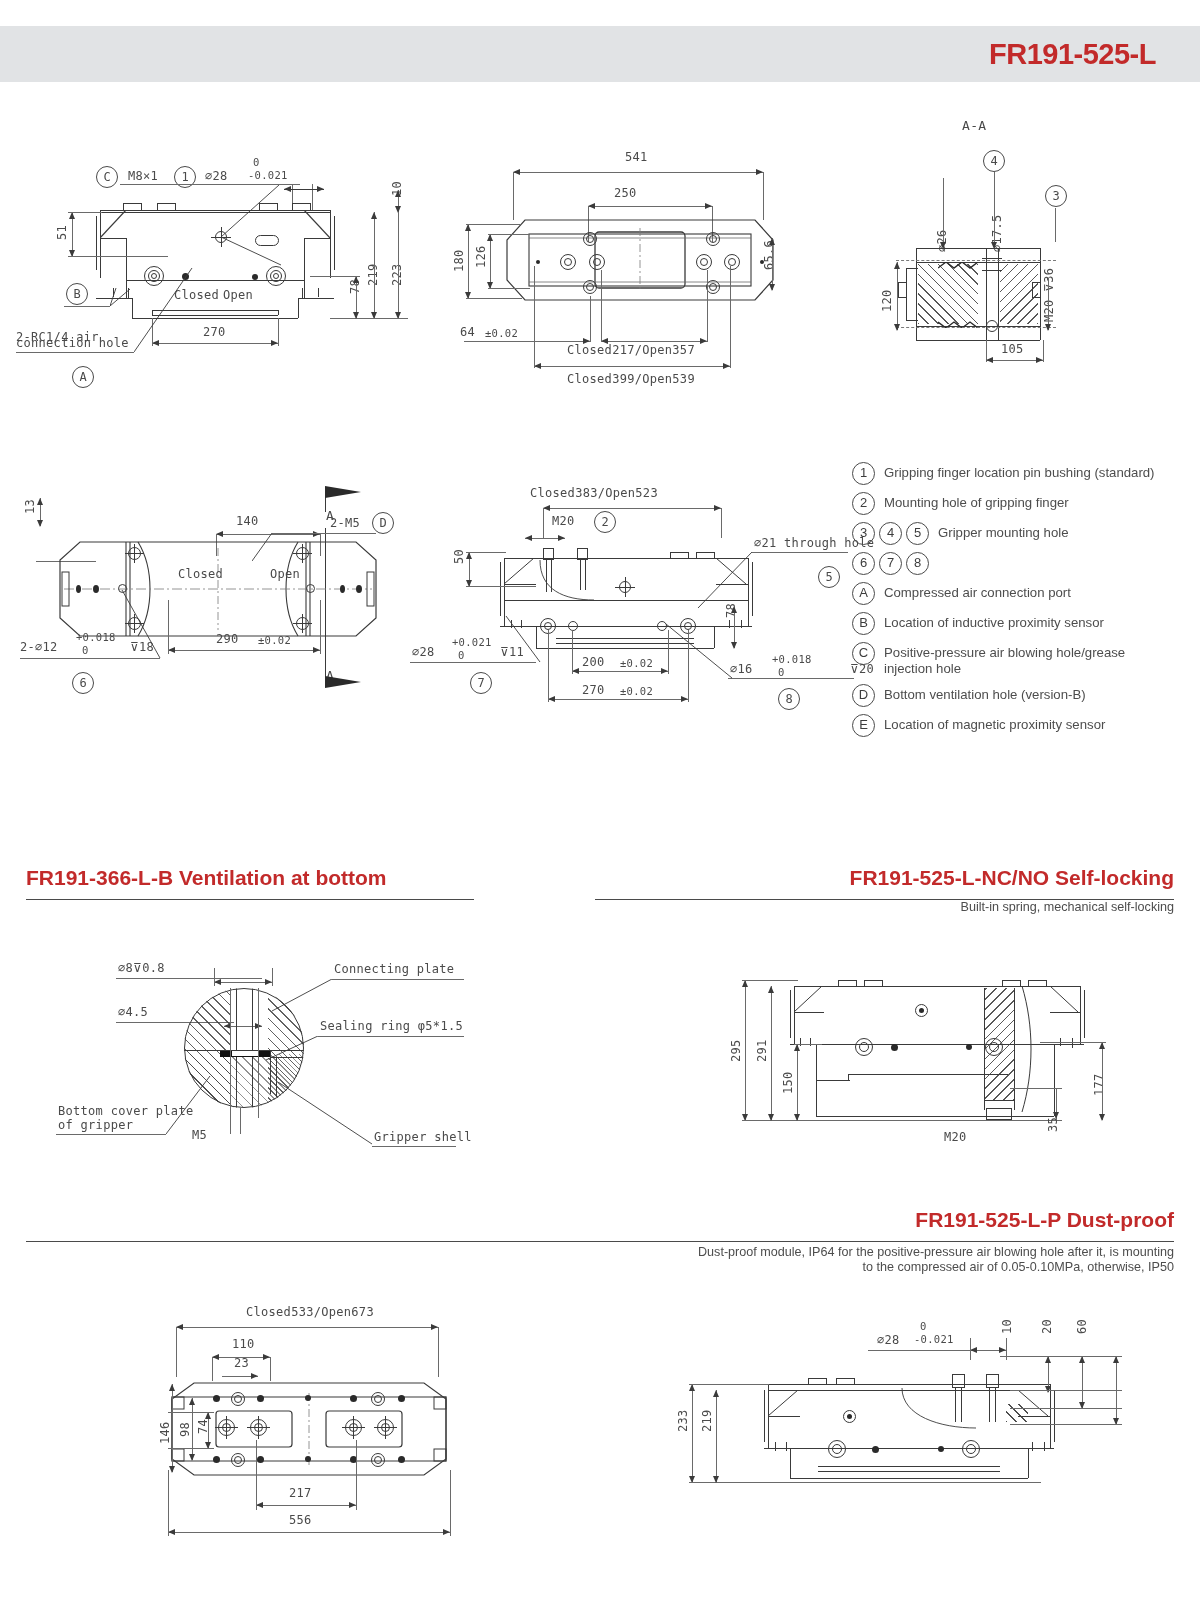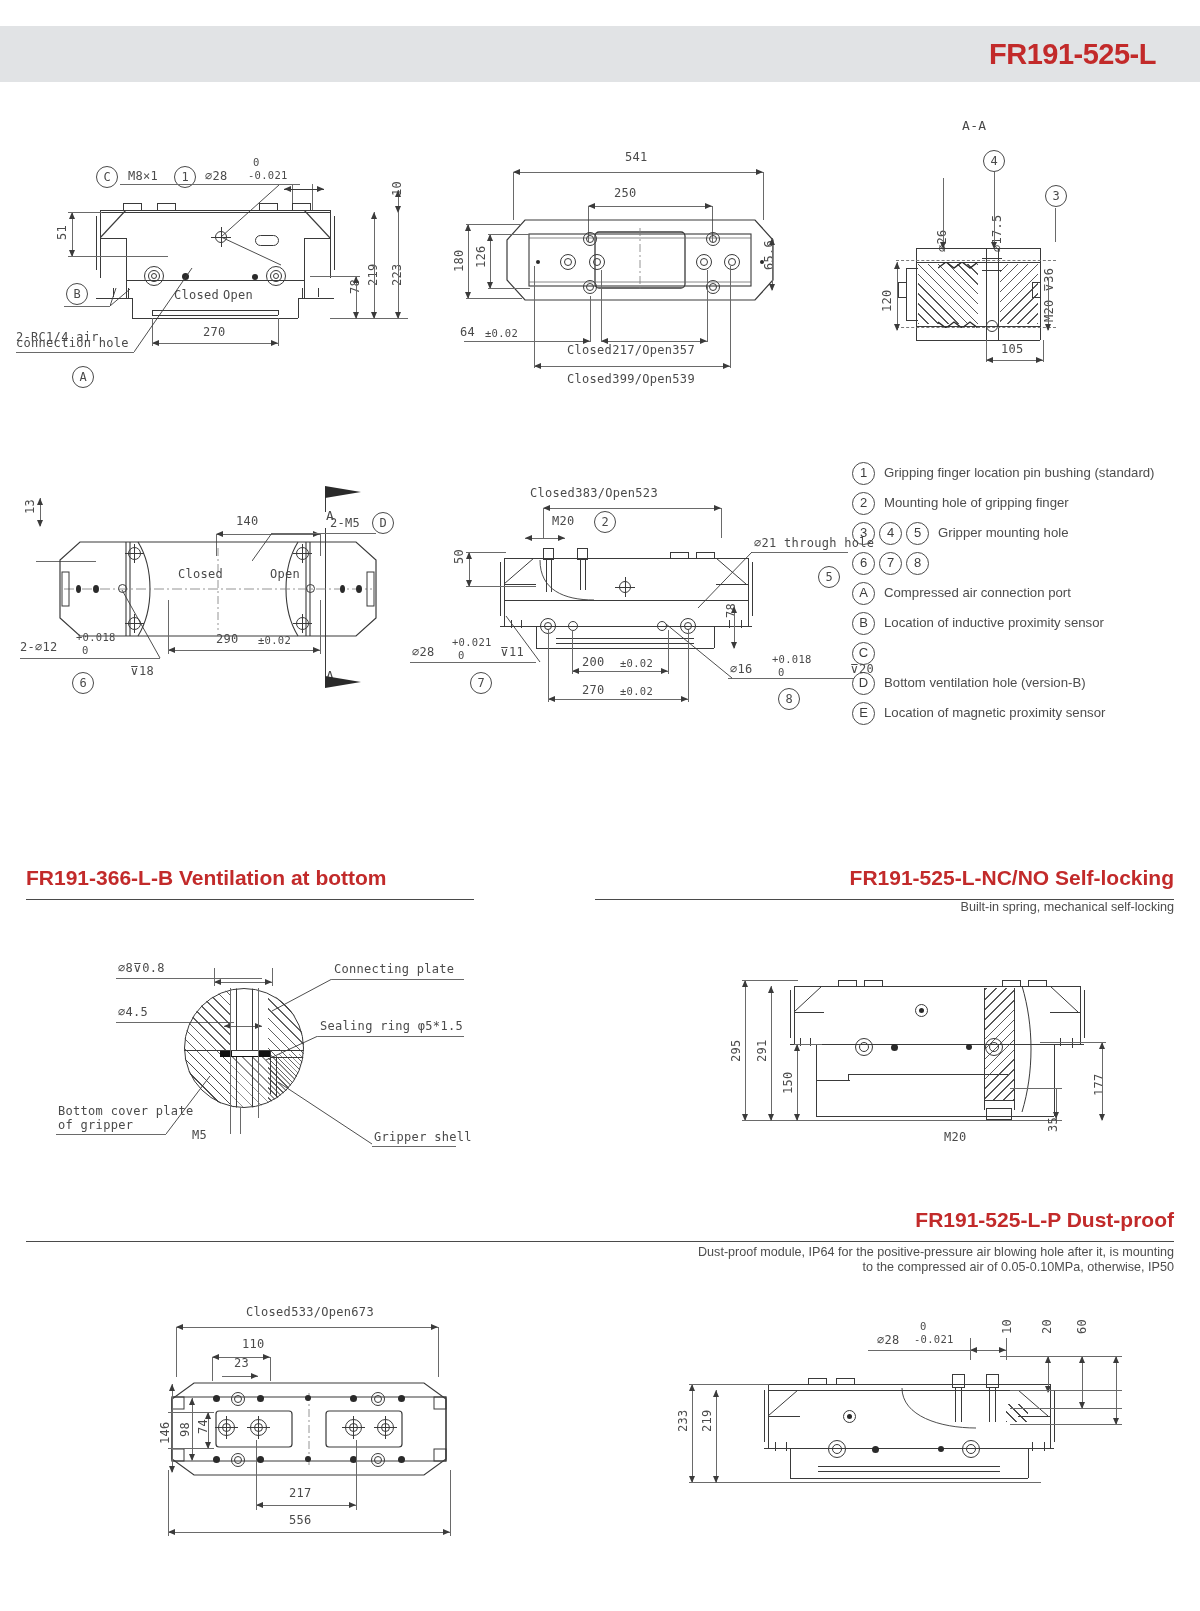--- a/index.html
+++ b/index.html
@@ -454,21 +454,21 @@
   <div class="dot" style="left:93px;top:585px;width:6px;height:8px;"></div>
   <div class="dot" style="left:340px;top:585px;width:5px;height:8px;"></div>
   <div class="dot" style="left:356px;top:585px;width:6px;height:8px;"></div>
 
   <div class="cad" style="left:178px;top:567px;">Closed</div>
   <div class="cad" style="left:270px;top:567px;">Open</div>
 
   <div class="cad" style="left:20px;top:640px;">2-⌀12</div>
   <div class="cad sm" style="left:76px;top:631px;">+0.018</div>
   <div class="cad sm" style="left:82px;top:644px;">0</div>
-  <div class="cad" style="left:130px;top:640px;margin-top:24px;">⊽18</div>
+  <div class="cad" style="left:130px;top:640px;">⊽18</div>
   <div class="ln hln thin" style="left:20px;top:658px;width:140px;"></div>
   <div class="poly" style="left:120px;top:590px;width:42px;height:68px;">
     <svg width="42" height="68">
         <line x1="40" y1="68" x2="2" y2="0" stroke="#3a3a3a" stroke-width="0.9"></line>
       </svg>
   </div>
   <div class="balloon" style="left:72px;top:672px;">6</div>
 
   <div class="cad" style="left:216px;top:632px;">290</div>
   <div class="cad sm" style="left:258px;top:634px;">±0.02</div>
@@ -655,20 +655,21 @@
   <div class="leg-row">
     <div class="leg-marks">
       <div class="leg-mark">B</div>
     </div>
     <div class="leg-text">Location of inductive proximity sensor</div>
   </div>
   <div class="leg-row">
     <div class="leg-marks">
       <div class="leg-mark">C</div>
     </div>
+    <div class="leg-text">Positive-pressure air blowing hole/grease injection hole</div>
   </div>
   <div class="leg-row">
     <div class="leg-marks">
       <div class="leg-mark">D</div>
     </div>
     <div class="leg-text">Bottom ventilation hole (version-B)</div>
   </div>
   <div class="leg-row">
     <div class="leg-marks">
       <div class="leg-mark">E</div>
@@ -865,21 +866,21 @@
 <div class="sec-sub" style="right:26px;top:1260px;width:620px;">to the compressed air of 0.05-0.10MPa, otherwise, IP50</div>
 
 <div>
   <div class="cad" style="left:246px;top:1305px;">Closed533/Open673</div>
   <div class="ln hln thin" style="left:176px;top:1327px;width:262px;"></div>
   <div class="ah l" style="left:176px;top:1324px;"></div>
   <div class="ah r" style="left:431px;top:1324px;"></div>
   <div class="ln vln thin" style="left:176px;top:1327px;height:50px;"></div>
   <div class="ln vln thin" style="left:438px;top:1327px;height:50px;"></div>
 
-  <div class="cad" style="left:232px;top:1337px;margin-left:10px;">110</div>
+  <div class="cad" style="left:232px;top:1337px;">110</div>
   <div class="ln hln thin" style="left:212px;top:1357px;width:58px;"></div>
   <div class="ah l" style="left:212px;top:1354px;"></div>
   <div class="ah r" style="left:263px;top:1354px;"></div>
   <div class="ln vln thin" style="left:212px;top:1357px;height:24px;"></div>
   <div class="ln vln thin" style="left:270px;top:1357px;height:24px;"></div>
 
   <div class="cad" style="left:234px;top:1356px;">23</div>
   <div class="ln hln thin" style="left:222px;top:1376px;width:36px;"></div>
   <div class="ah r" style="left:251px;top:1373px;"></div>
 

